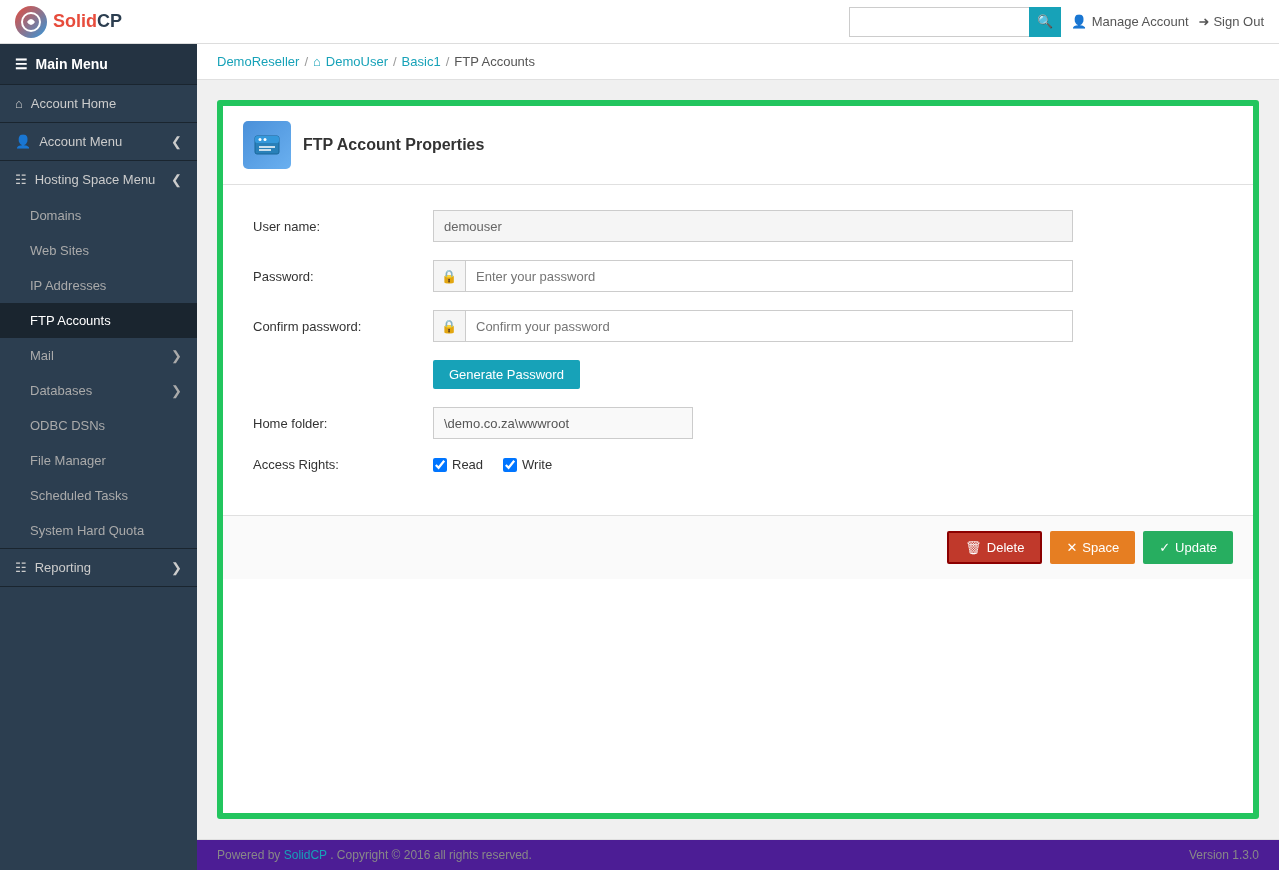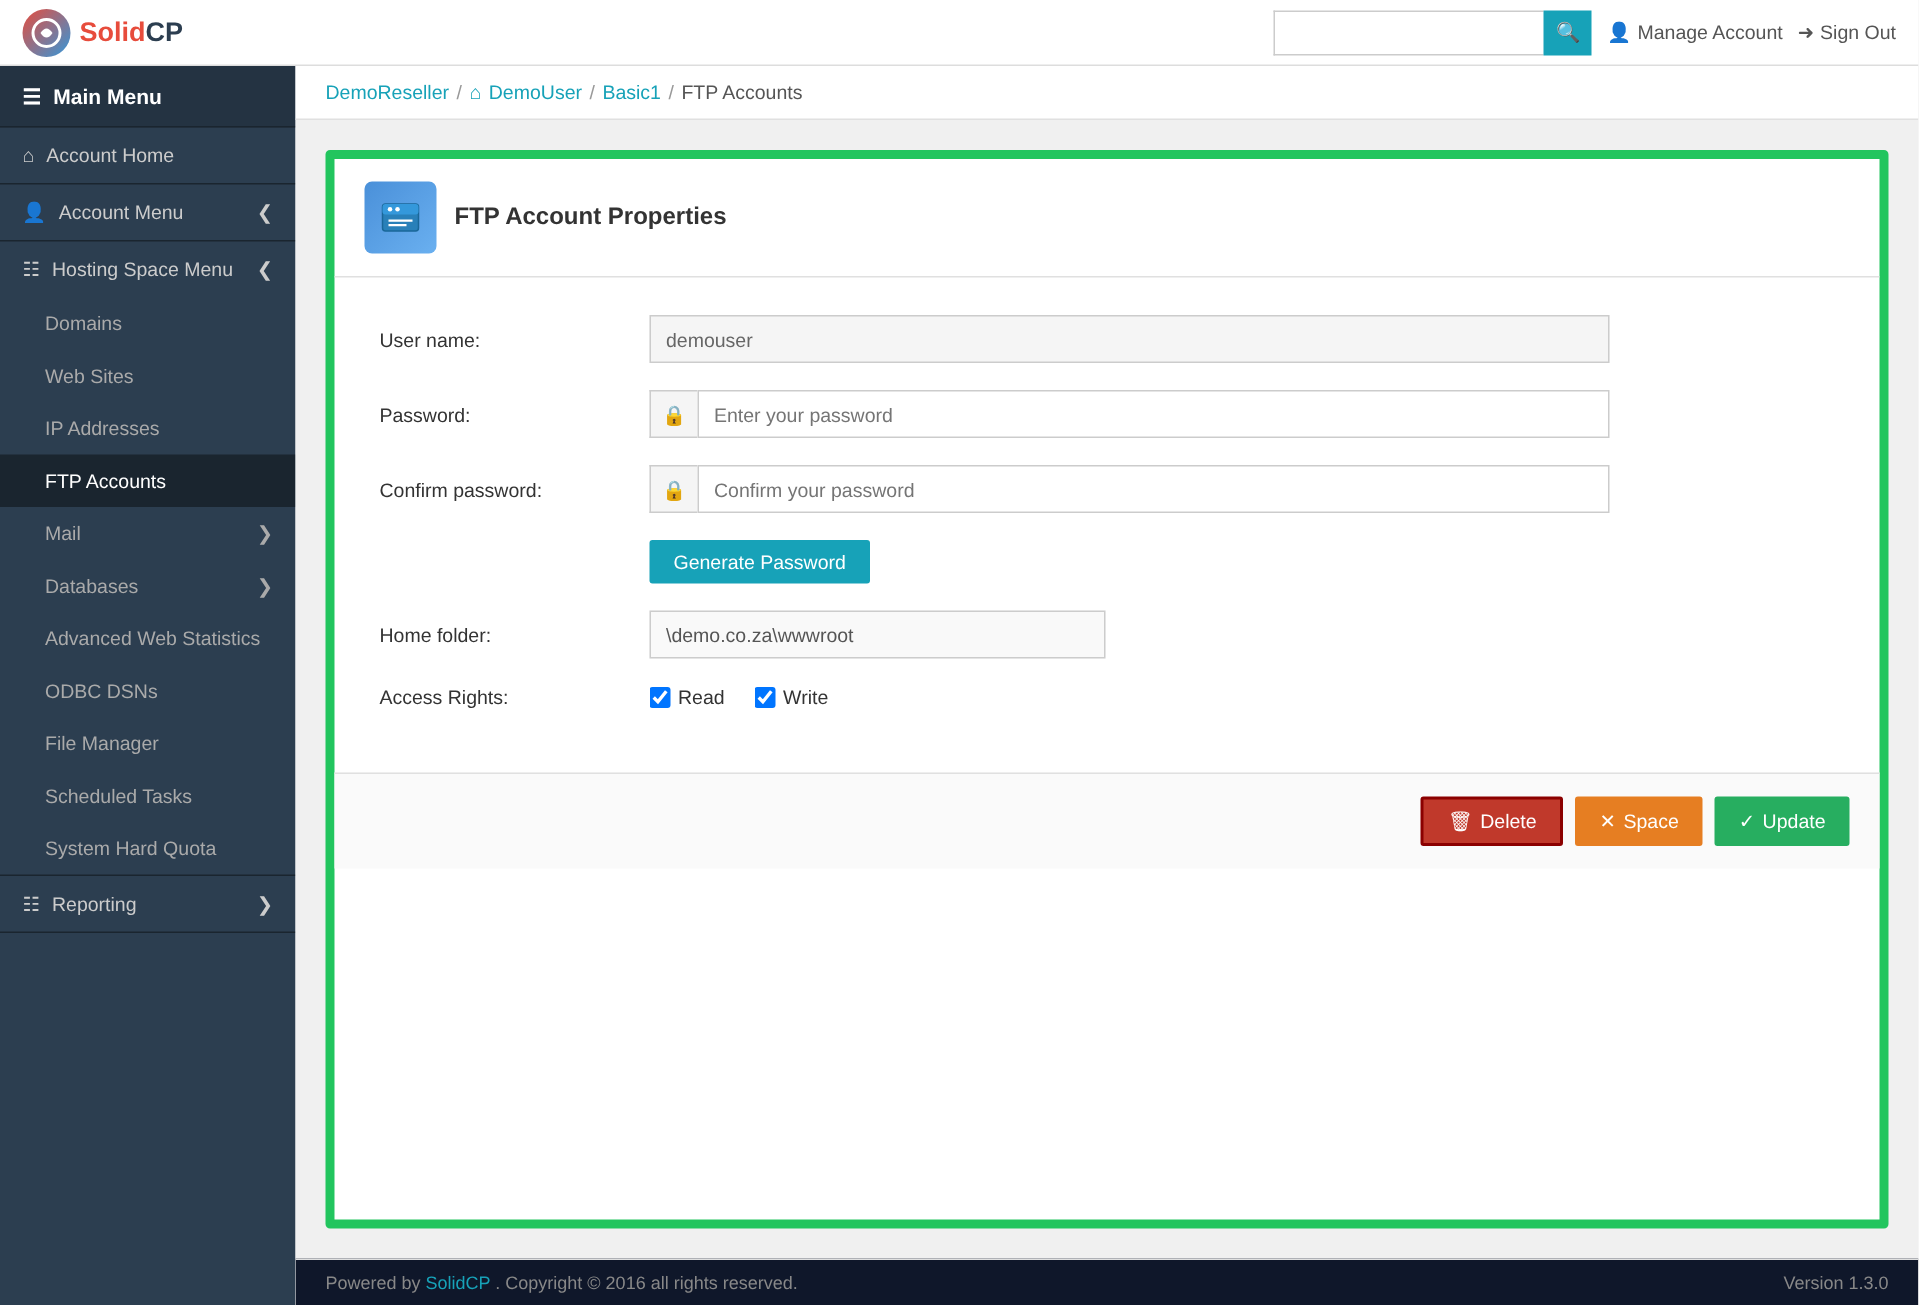--- a/index.html
+++ b/index.html
@@ -251,21 +251,21 @@
     .password-input {
       flex: 1;
       height: 32px;
       border: 1px solid #ccc;
       padding: 0 10px;
       font-size: 13px;
       color: #555;
       outline: none;
     }
     .home-folder-input {
-      width: 304px;
+      width: 260px;
       height: 32px;
       border: 1px solid #ccc;
       padding: 5px 10px;
       font-size: 13px;
       color: #555;
       background: #f9f9f9;
       outline: none;
     }
     .generate-btn {
       background: #17a2b8;
@@ -336,21 +336,21 @@
       font-size: 13px;
       cursor: pointer;
       border-radius: 2px;
       display: flex;
       align-items: center;
       gap: 5px;
     }
 
     
     .footer {
-      background: #0f172a;
+      background: #4c1d95;
       border-top: 1px solid #e0e0e0;
       padding: 8px 20px;
       font-size: 12px;
       color: #888;
       display: flex;
       justify-content: space-between;
       align-items: center;
       flex-shrink: 0;
     }
     .footer a { color: #17a2b8; text-decoration: none; }
@@ -438,23 +438,20 @@
       <div class="sidebar-item active">
         <span>FTP Accounts</span>
       </div>
       <div class="sidebar-item-with-arrow">
         <span>Mail</span>
         <span>❯</span>
       </div>
       <div class="sidebar-item-with-arrow">
         <span>Databases</span>
         <span>❯</span>
-      </div>
-      <div class="sidebar-item">
-        <span>Advanced Web Statistics</span>
       </div>
       <div class="sidebar-item">
         <span>ODBC DSNs</span>
       </div>
       <div class="sidebar-item">
         <span>File Manager</span>
       </div>
       <div class="sidebar-item">
         <span>Scheduled Tasks</span>
       </div>

